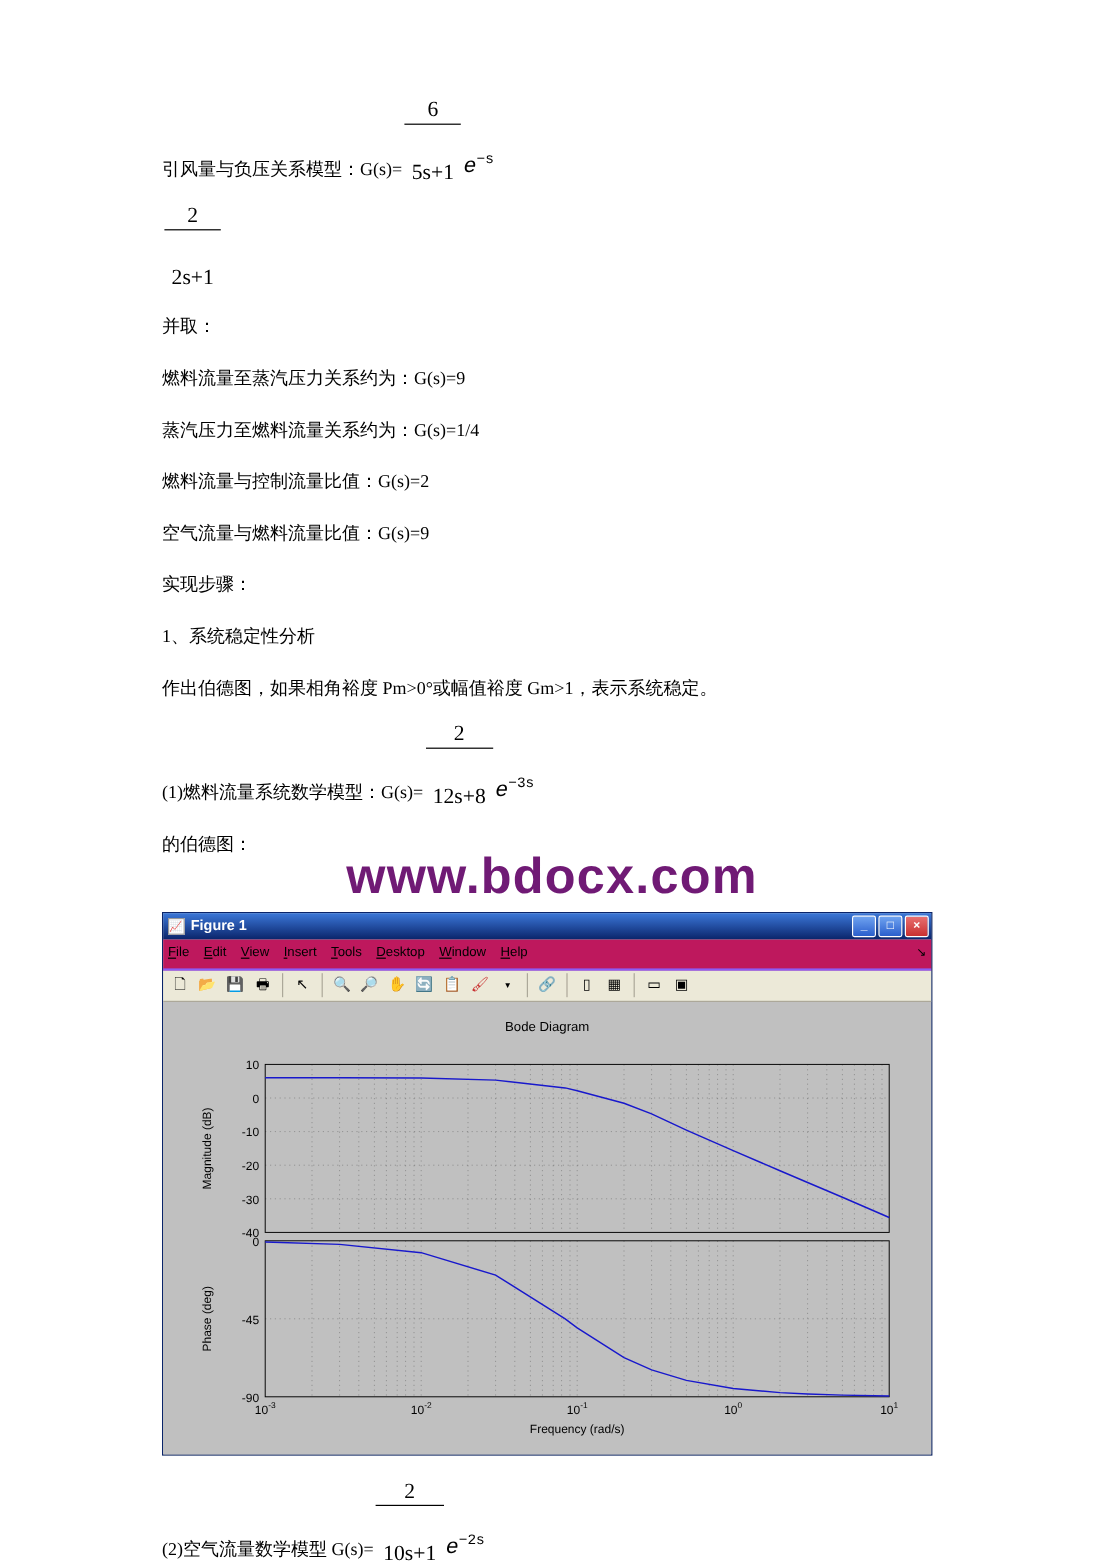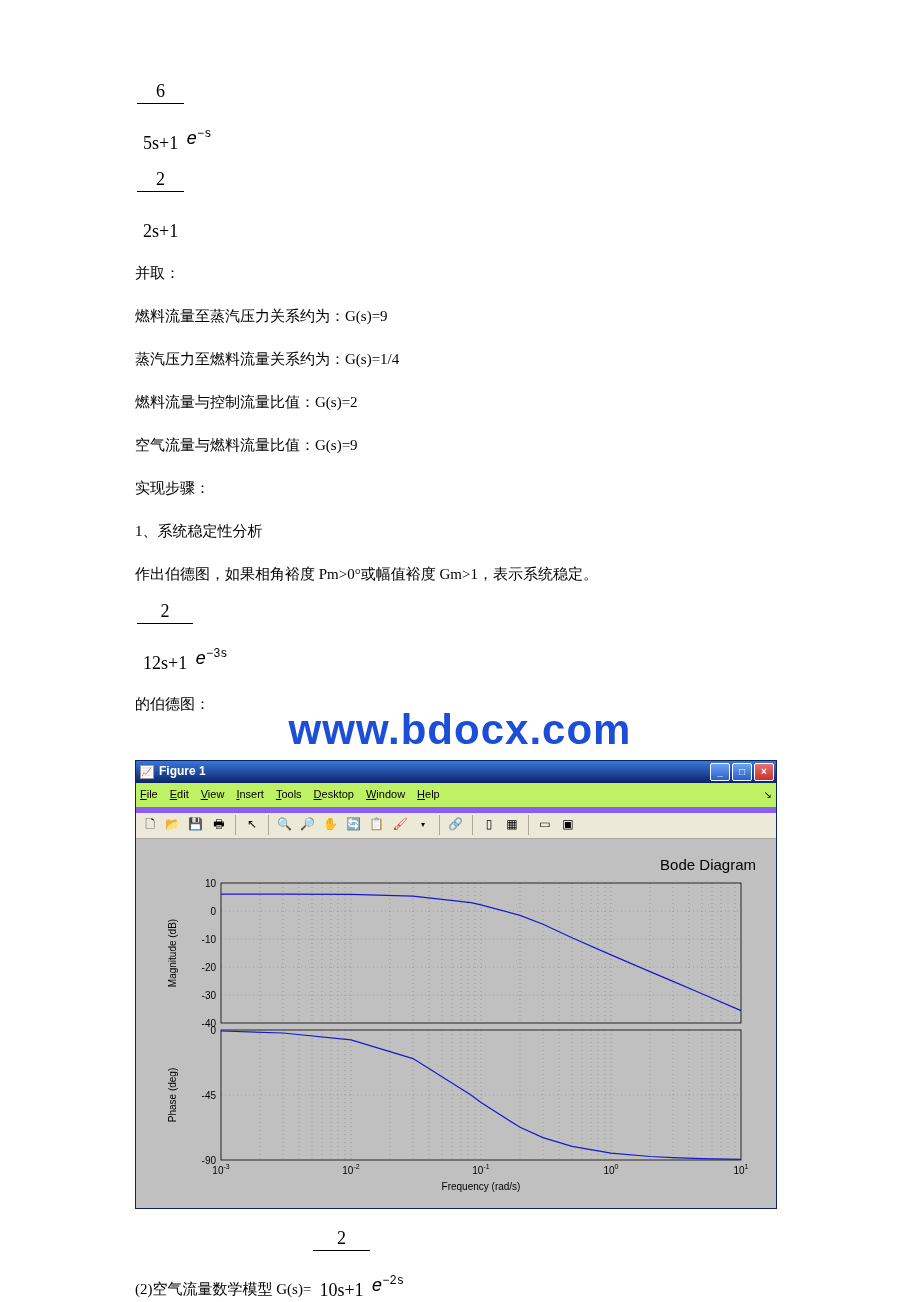--- a/index.html
+++ b/index.html
@@ -32,21 +32,21 @@
       font-family: Liberation Mono, monospace;
       font-style: italic;
       font-size: 18px;
     }
     .exp sup { font-size: 12px; font-style: normal; }
     .watermark {
       position: relative;
       text-align: center;
       font-size: 42px;
       font-weight: bold;
-      color: #1d4ed8;
+      color: #701a75;
       font-family: Arial, sans-serif;
       letter-spacing: 1px;
       margin-top: -38px;
       margin-bottom: -8px;
       z-index: 0;
     }
     .figure-window {
       width: 642px;
       border: 1px solid #0a246a;
       background: #ece9d8;
@@ -86,28 +86,28 @@
       display: flex;
       align-items: center;
       justify-content: center;
       font-size: 10px;
       color: #fff;
       font-weight: bold;
       font-family: Arial;
     }
     .win-btn.close { background: linear-gradient(to bottom, #e87070, #c93030); }
     .menubar {
-      background: #bef264;
+      background: #be185d;
       display: flex;
       align-items: center;
       justify-content: space-between;
       padding: 2px 4px;
       font-family: Tahoma, sans-serif;
       font-size: 11px;
-      border-bottom: 6px solid #8b5cf6;
+      border-bottom: 2px solid #8b5cf6;
     }
     .menubar .items { display: flex; gap: 12px; }
     .menubar .items span u { text-decoration: underline; }
     .toolbar {
       background: #ece9d8;
       height: 26px;
       display: flex;
       align-items: center;
       padding: 0 4px;
       gap: 3px;
@@ -120,31 +120,32 @@
       align-items: center;
       justify-content: center;
       font-size: 12px;
     }
     .tb-sep { width: 1px; height: 20px; background: #aca899; margin: 0 3px; }
     .plot-area {
       background: #c0c0c0;
       padding: 12px 20px 10px 20px;
     }
     .plot-title {
-      text-align: right;
+      text-align: center;
       font-family: Arial, sans-serif;
-      font-size: 15px;
-      margin-bottom: 0px;
+      font-size: 11px;
+      margin-bottom: 15px;
     }
     svg.bode { display: block; margin: 0 auto; }
   </style>
 </head>
 <body>
 
 <div class="formula-line">
+  <span>引风量与负压关系模型：G(s)=</span>
   <span class="fraction">
     <div class="num">6</div>
     <div class="den">5s+1</div>
   </span>
   <span class="exp"><span>e</span><sup>−s</sup></span>
 </div>
 
 <div class="formula-line" style="margin-top:10px;">
   <span class="fraction">
     <div class="num">2</div>
@@ -155,23 +156,24 @@
 <div class="text-line">并取：</div>
 <div class="text-line">燃料流量至蒸汽压力关系约为：G(s)=9</div>
 <div class="text-line">蒸汽压力至燃料流量关系约为：G(s)=1/4</div>
 <div class="text-line">燃料流量与控制流量比值：G(s)=2</div>
 <div class="text-line">空气流量与燃料流量比值：G(s)=9</div>
 <div class="text-line">实现步骤：</div>
 <div class="text-line">1、系统稳定性分析</div>
 <div class="text-line">作出伯德图，如果相角裕度 Pm&gt;0°或幅值裕度 Gm&gt;1，表示系统稳定。</div>
 
 <div class="formula-line" style="margin-top:10px;">
+  <span>(1)燃料流量系统数学模型：G(s)=</span>
   <span class="fraction">
     <div class="num">2</div>
-    <div class="den">12s+1</div>
+    <div class="den">12s+8</div>
   </span>
   <span class="exp"><span>e</span><sup>−3s</sup></span>
 </div>
 
 <div class="text-line" style="position:relative; z-index:2;">的伯德图：</div>
 
 <div class="watermark">www.bdocx.com</div>
 
 <div class="figure-window">
   <div class="titlebar">

